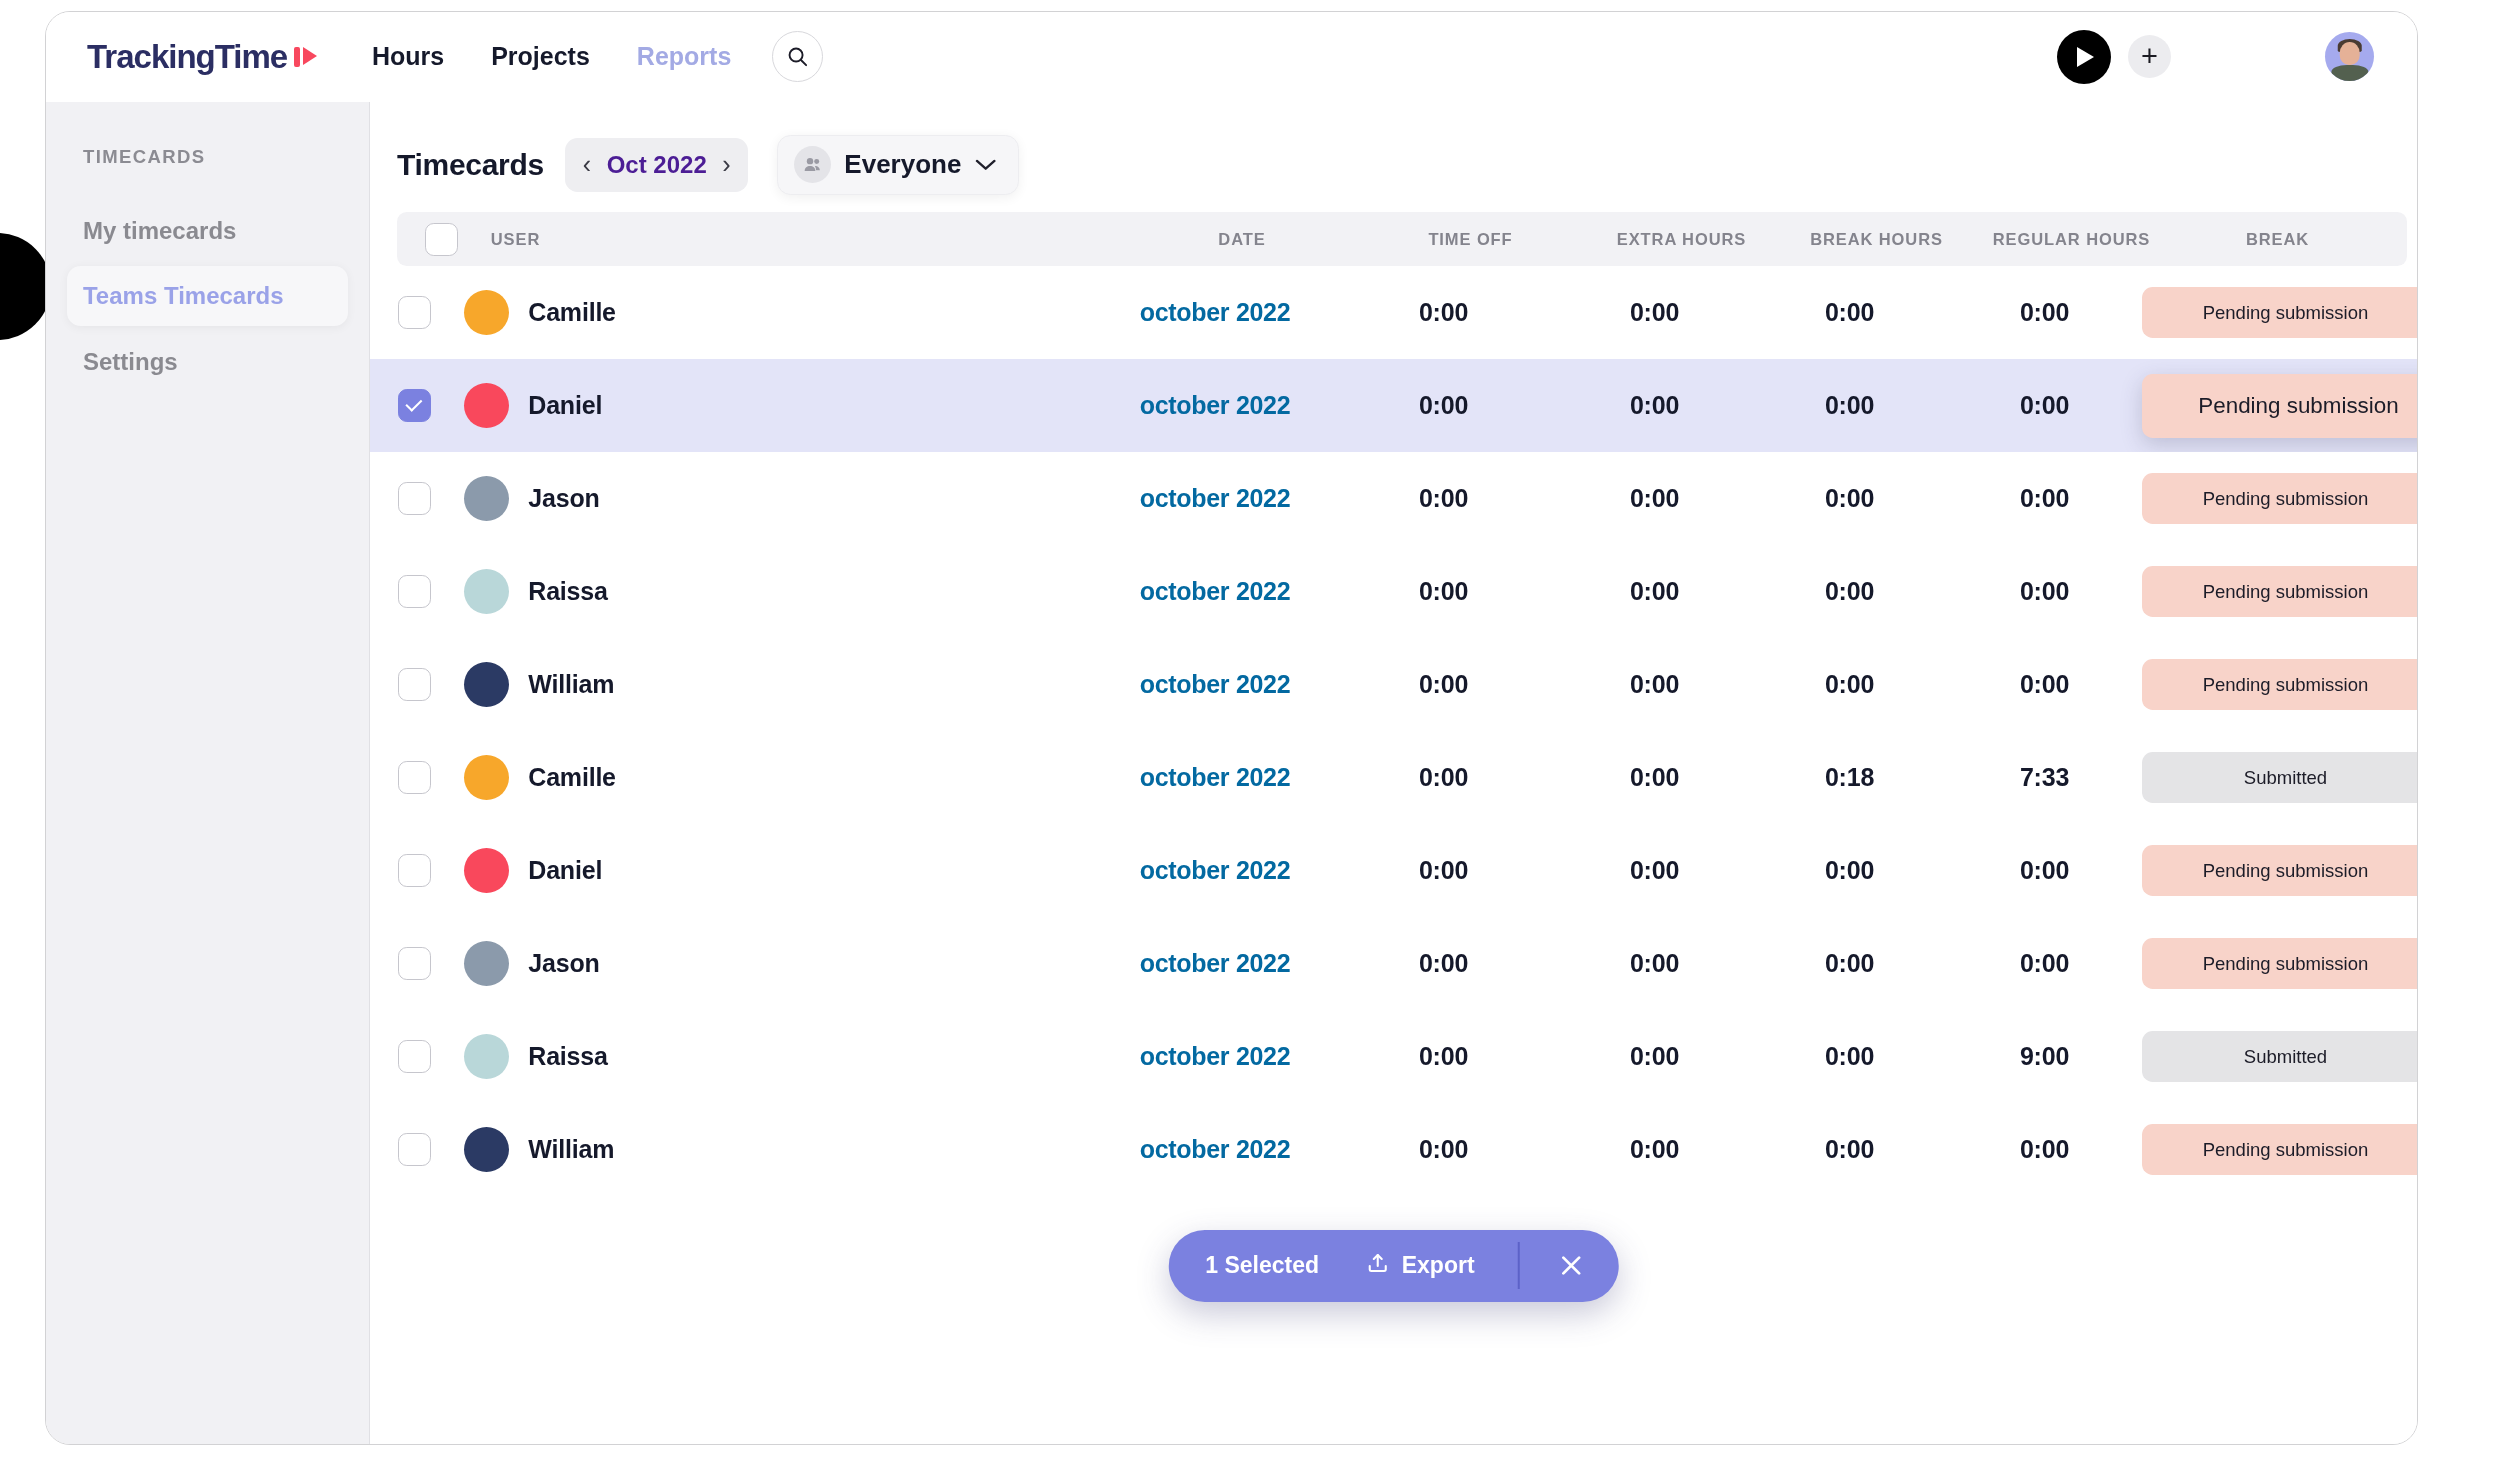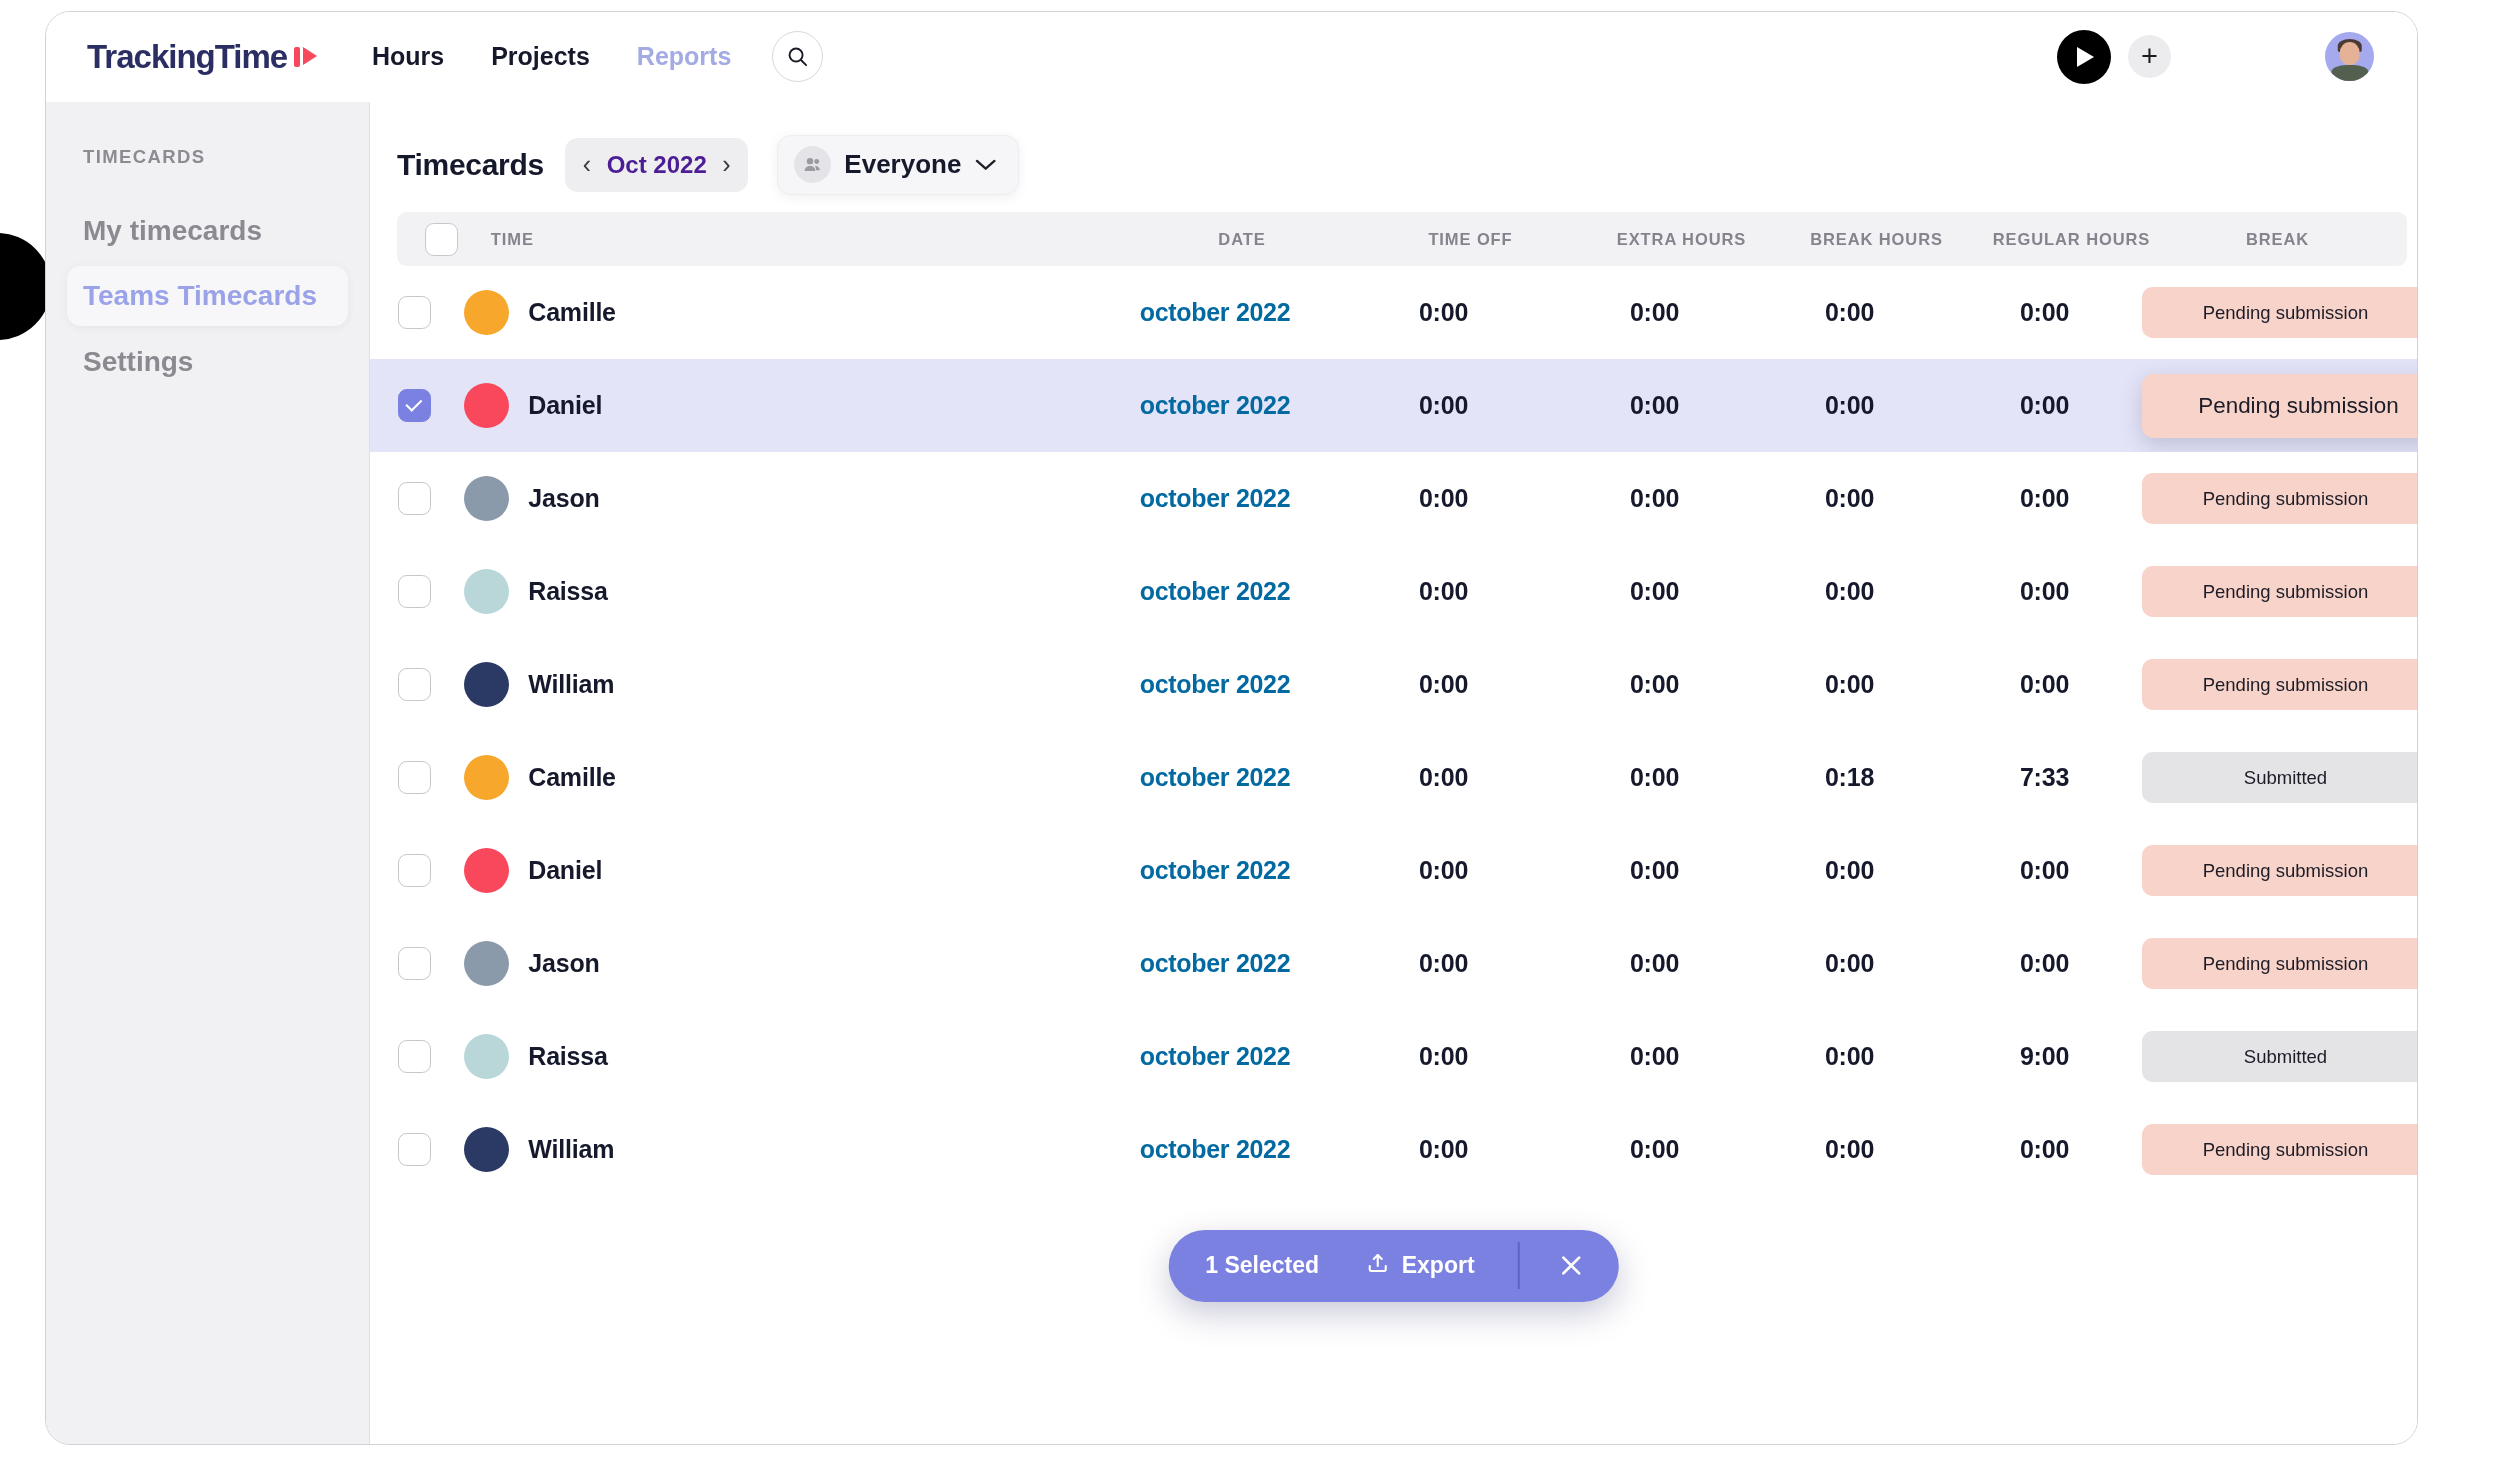--- a/index.html
+++ b/index.html
@@ -177,21 +177,21 @@
     letter-spacing: 1.4px;
     color: #8b8b92;
     padding-left: 37px;
     margin-bottom: 33px;
   }
   .side-item {
     height: 60px;
     display: flex;
     align-items: center;
     padding-left: 37px;
-    font-size: 28px;
+    font-size: 24px;
     font-weight: 700;
     color: #8a8a90;
     margin: 0 21.4px 5.8px 21.4px;
     padding-left: 15.6px;
     border-radius: 13.6px;
     cursor: pointer;
   }
   .side-item.active {
     background: #f7f7f9;
     color: #9aa2e8;
@@ -472,21 +472,21 @@
           </div>
         </div>
 
         <div class="table">
 
           <div class="thead">
             <div class="c-check">
               <div class="chk"></div>
             </div>
             <div class="c-user">
-                <span class="th">TIME</span>
+                <span class="th">USER</span>
               </div>
             <div class="c-date"><span class="th">DATE</span></div>
             <div class="c-timeoff"><span class="th">TIME OFF</span></div>
             <div class="c-extra"><span class="th">EXTRA HOURS</span></div>
             <div class="c-break"><span class="th">BREAK HOURS</span></div>
             <div class="c-reg"><span class="th">REGULAR HOURS</span></div>
             <div class="c-status">
                 <span class="th">BREAK</span>
               </div>
           </div>

